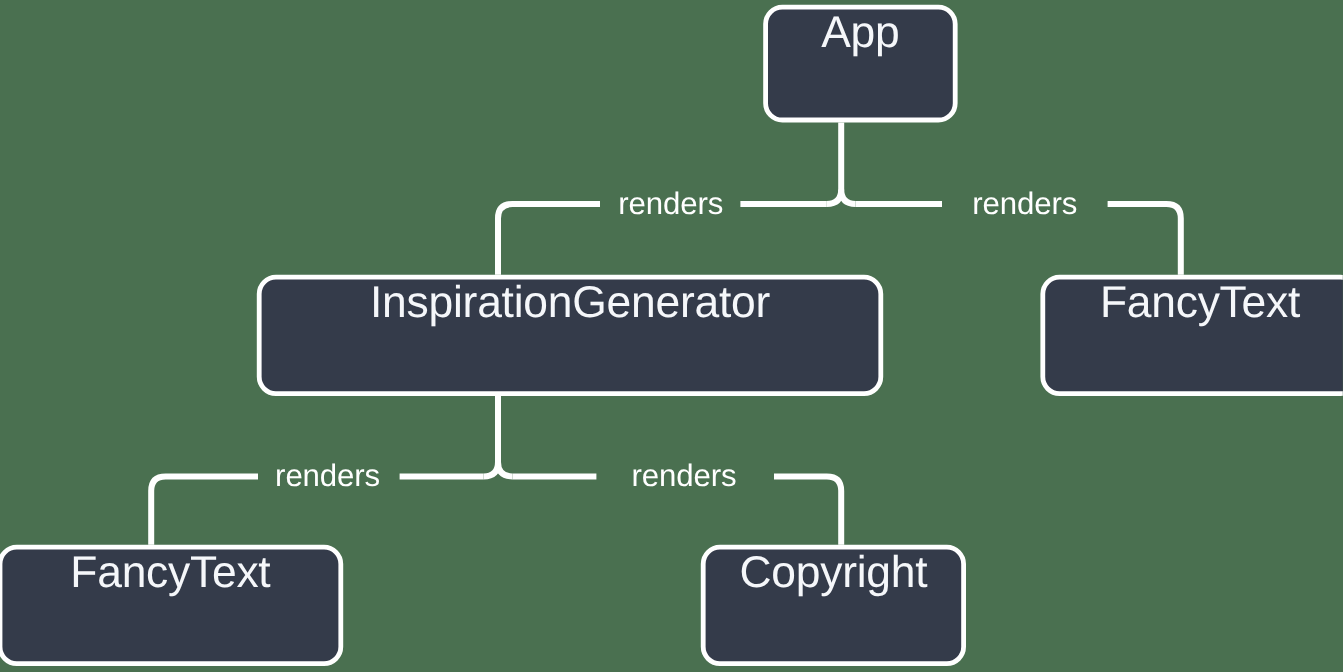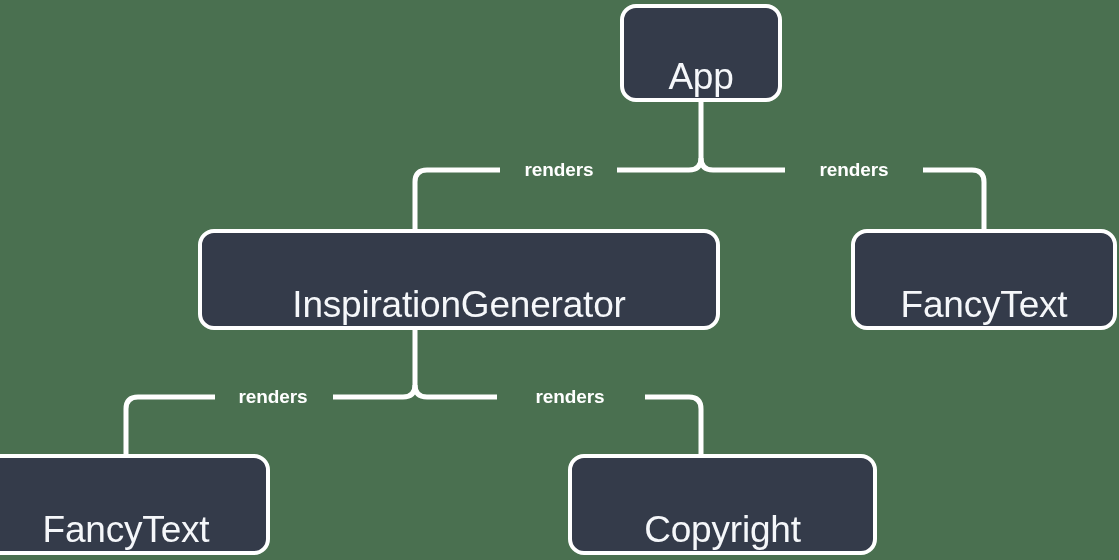--- a/index.html
+++ b/index.html
@@ -28,28 +28,29 @@
     width: 1119px;
     height: 560px;
   }
   .node {
     position: absolute;
     box-sizing: border-box;
     background: #343b4a;
     border: 4px solid #ffffff;
     border-radius: 16px;
     display: flex;
-    align-items: flex-end;
+    align-items: flex-start;
     justify-content: center;
     color: #f5f7fa;
     font-size: 37px;
     font-weight: 400;
     letter-spacing: -0.2px;
     white-space: nowrap;
     z-index: 3;
+    margin-left: 16px;
   }
   .node-label {
     display: block;
     line-height: 1;
     padding-bottom: 3px;
   }
   #node-app {
     left: 620px;
     top: 4px;
     width: 162px;
@@ -69,28 +70,28 @@
   }
   #node-fancytext-bottom {
     left: -18px;
     top: 454px;
     width: 288px;
     height: 101px;
   }
   #node-copyright {
     left: 568px;
     top: 454px;
-    width: 309px;
+    width: 221px;
     height: 101px;
   }
   .edge-label {
     position: absolute;
     color: #ffffff;
-    font-size: 19px;
-    font-weight: 700;
+    font-size: 26px;
+    font-weight: 400;
     letter-spacing: -0.1px;
     white-space: nowrap;
     transform: translate(-50%, -50%);
     z-index: 2;
     line-height: 1;
   }
   #edge-label-app-ig    { left: 559px; top: 169px; }
   #edge-label-app-ft    { left: 854px; top: 169px; }
   #edge-label-ig-ft     { left: 273px; top: 396px; }
   #edge-label-ig-cr     { left: 570px; top: 396px; }

